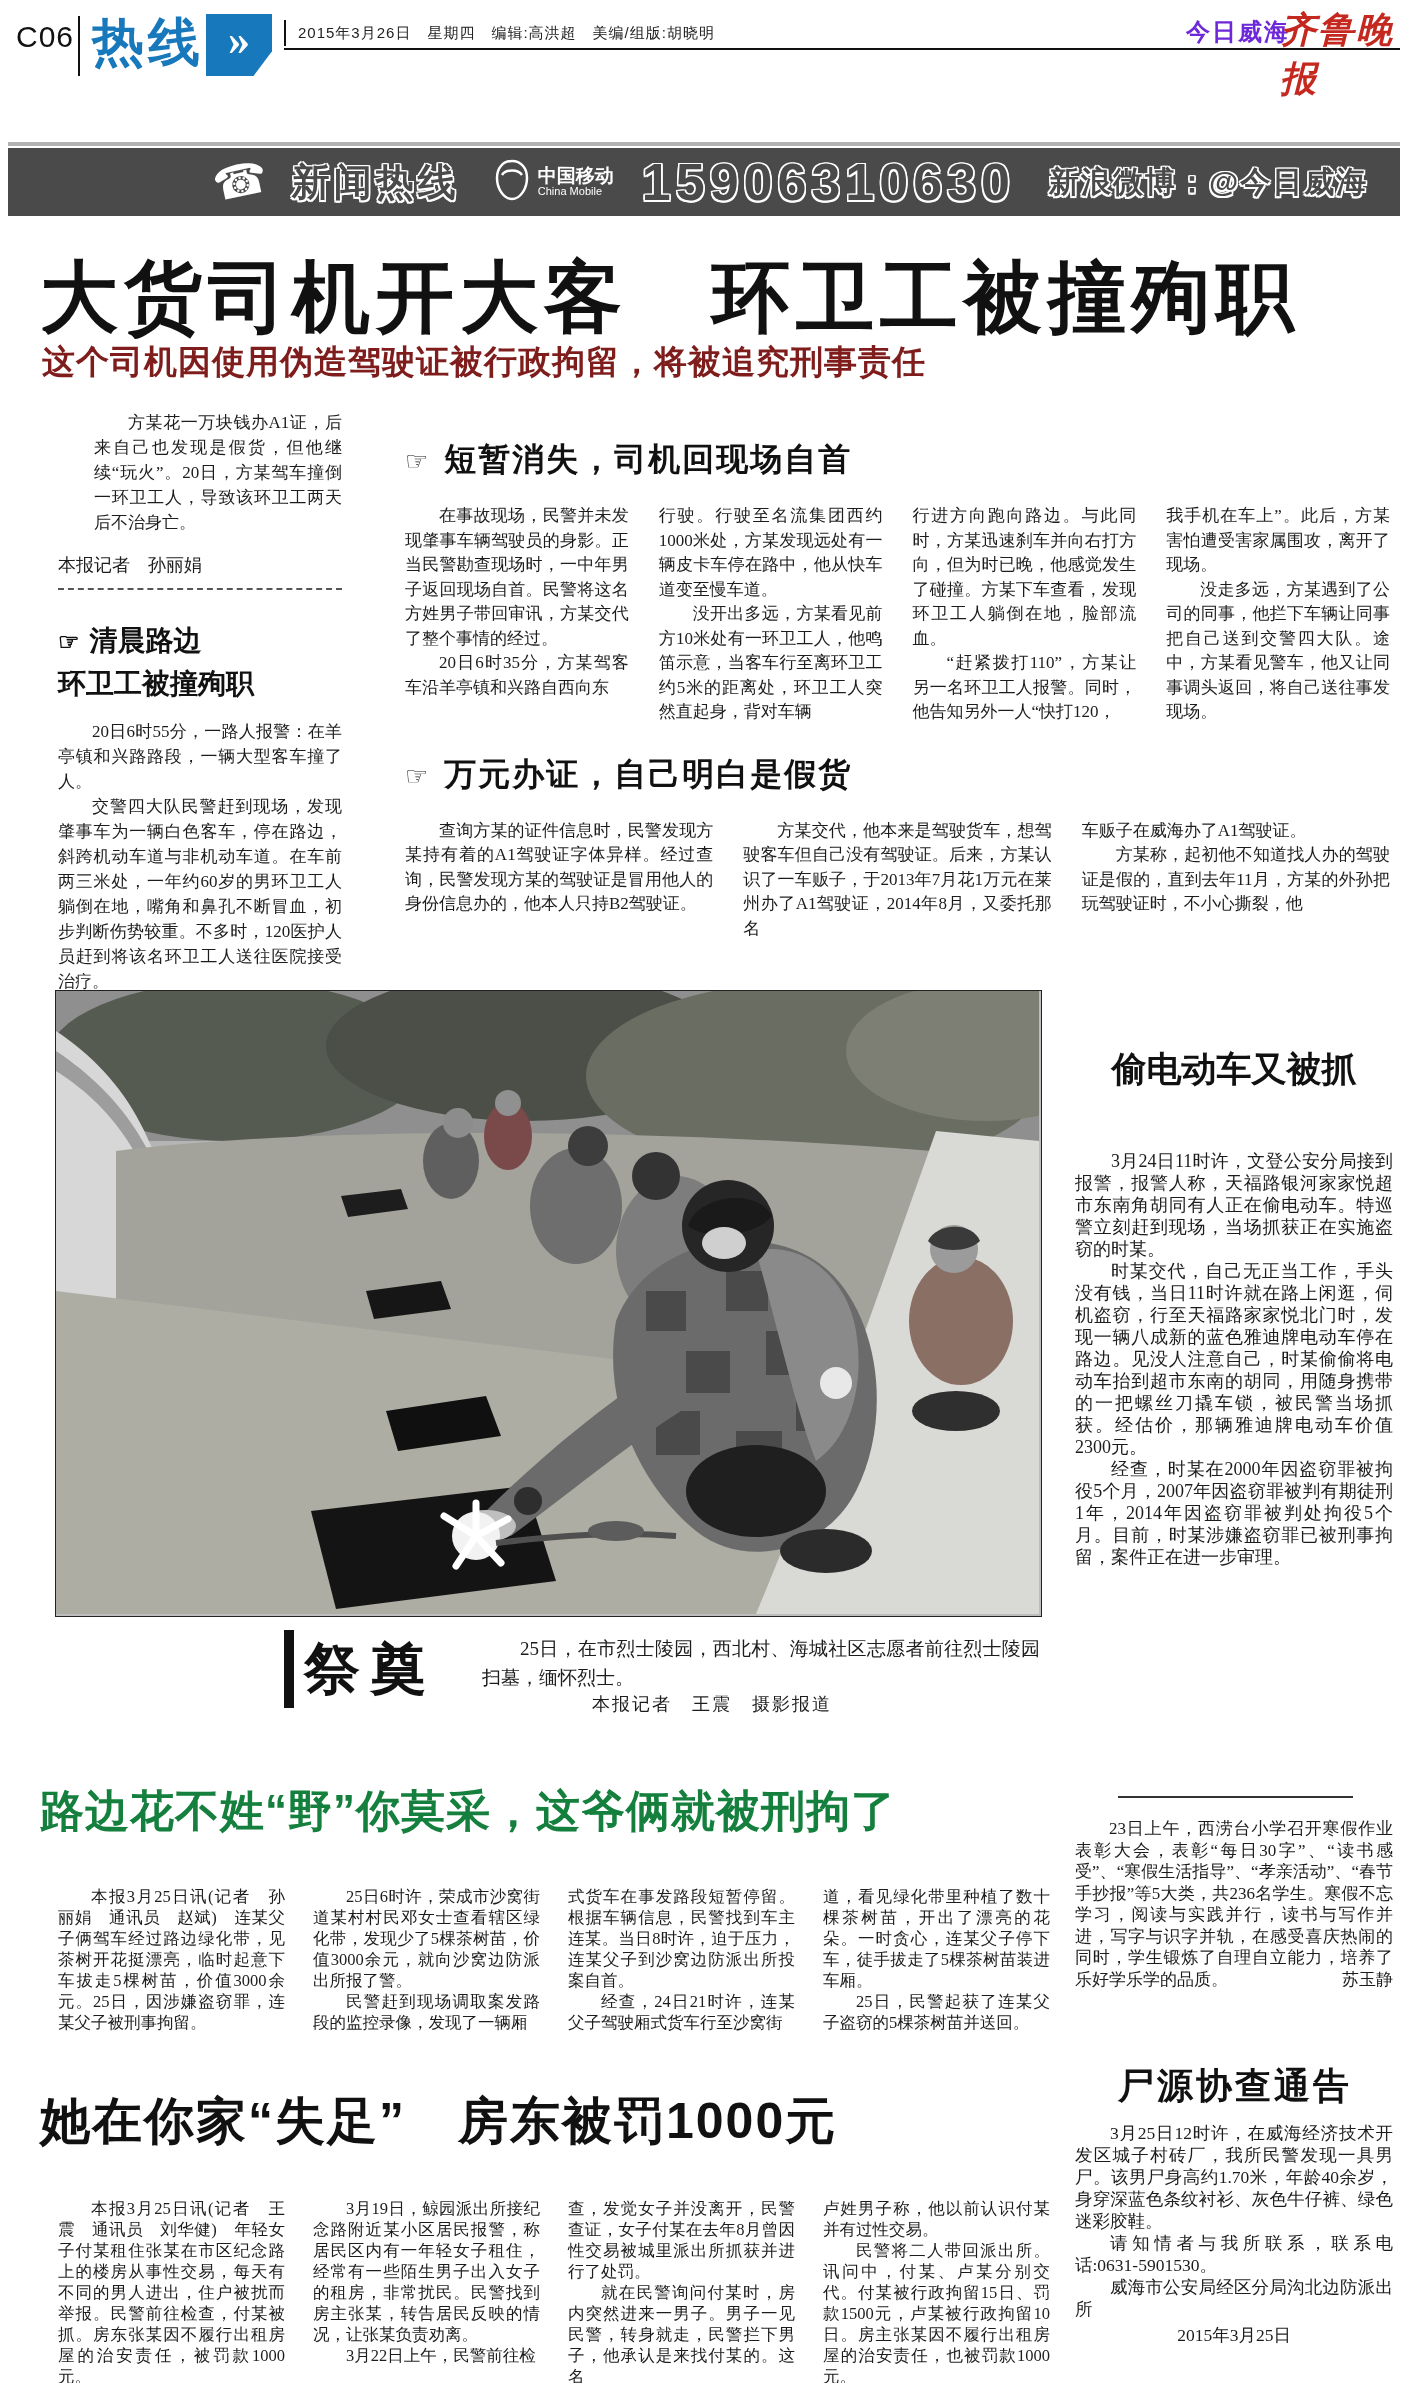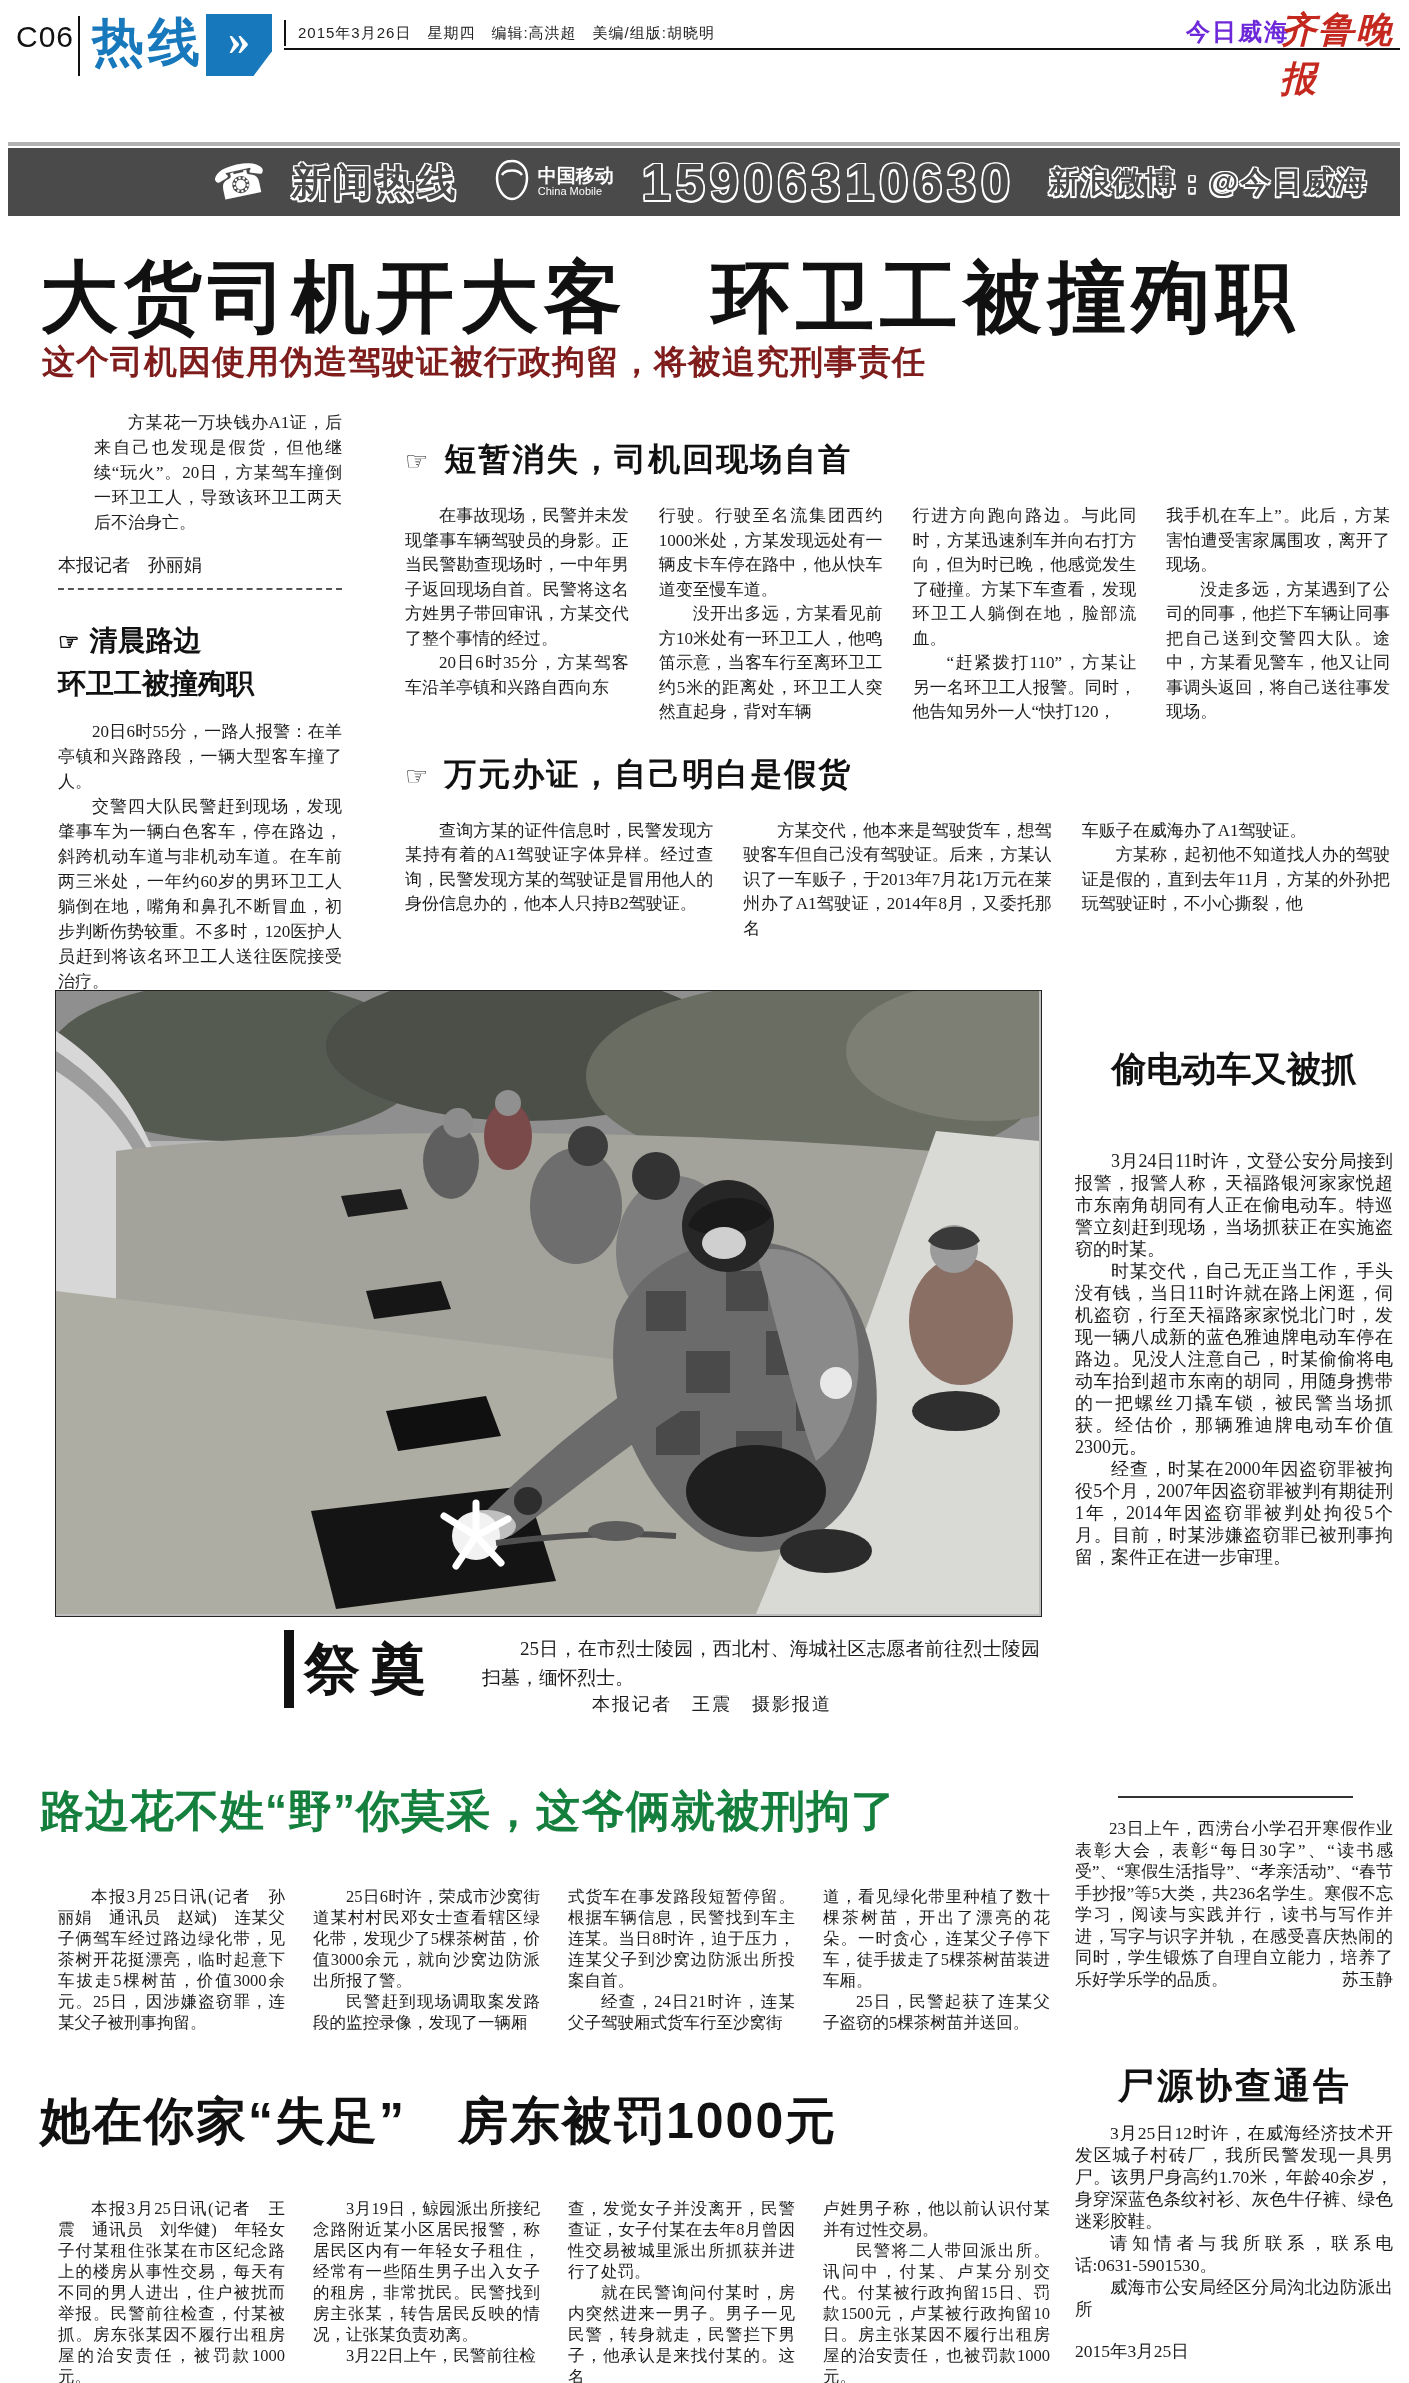--- a/index.html
+++ b/index.html
@@ -68,21 +68,21 @@
   .capcredit{left:482px;top:1692px;width:460px;font-size:18px;text-align:center;letter-spacing:2px;}
 
   
   .sbtitle{left:1075px;top:1046px;width:318px;text-align:center;font-size:35px;font-weight:bold;line-height:46px;color:#111;}
   .sbbody{left:1075px;top:1150px;width:318px;font-size:18px;line-height:22px;}
   .sbdiv{left:1118px;top:1796px;width:235px;height:2px;background:#333;}
   .sbbrief{left:1075px;top:1818px;width:318px;font-size:17px;line-height:21.5px;}
   .sign{float:right;}
   .noticetitle{left:1118px;top:2062px;font-size:36px;font-weight:bold;letter-spacing:3px;color:#111;}
   .noticebody{left:1075px;top:2122px;width:318px;font-size:17.5px;line-height:22px;}
-  .ndate{text-align:left;text-indent:0;margin-top:20px;}
+  .ndate{text-align:center;text-indent:0;margin-top:4px;}
 
   
   .s2head{left:40px;top:1782px;width:1020px;font-size:44px;font-weight:bold;color:#15803d;letter-spacing:1px;white-space:nowrap;}
   .s2cols{left:58px;top:1886px;width:992px;display:flex;gap:28px;font-size:16.5px;line-height:21px;}
   .s2cols .col{flex:1;}
 
   
   .s3head{left:40px;top:2088px;width:1020px;font-size:50px;font-weight:bold;color:#111;letter-spacing:2px;white-space:nowrap;}
   .s3cols{left:58px;top:2198px;width:992px;display:flex;gap:28px;font-size:16.5px;line-height:21px;}
   .s3cols .col{flex:1;}

